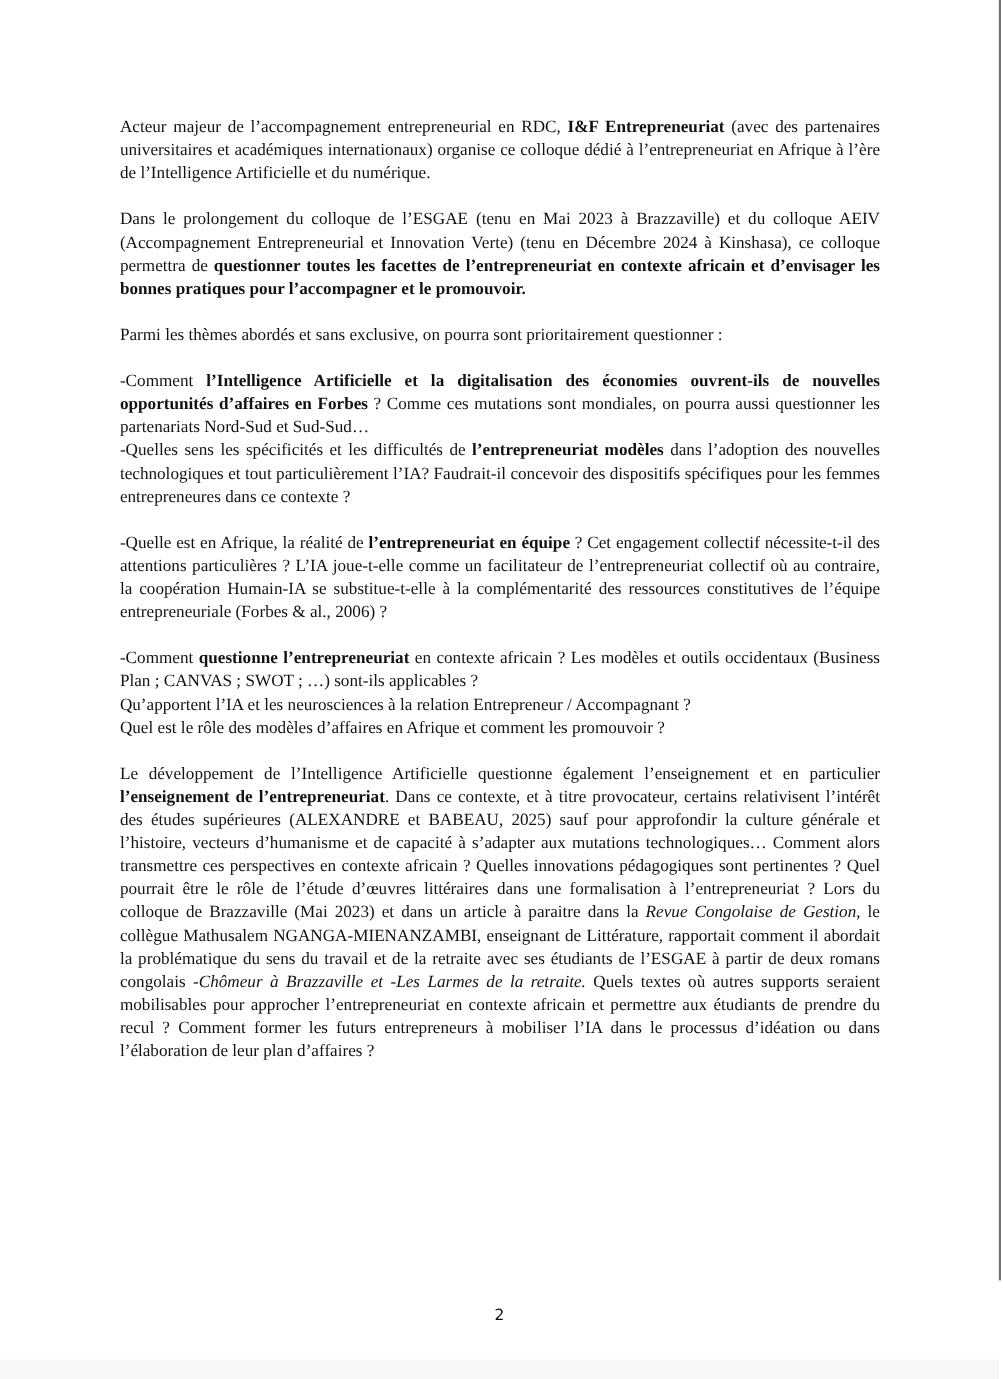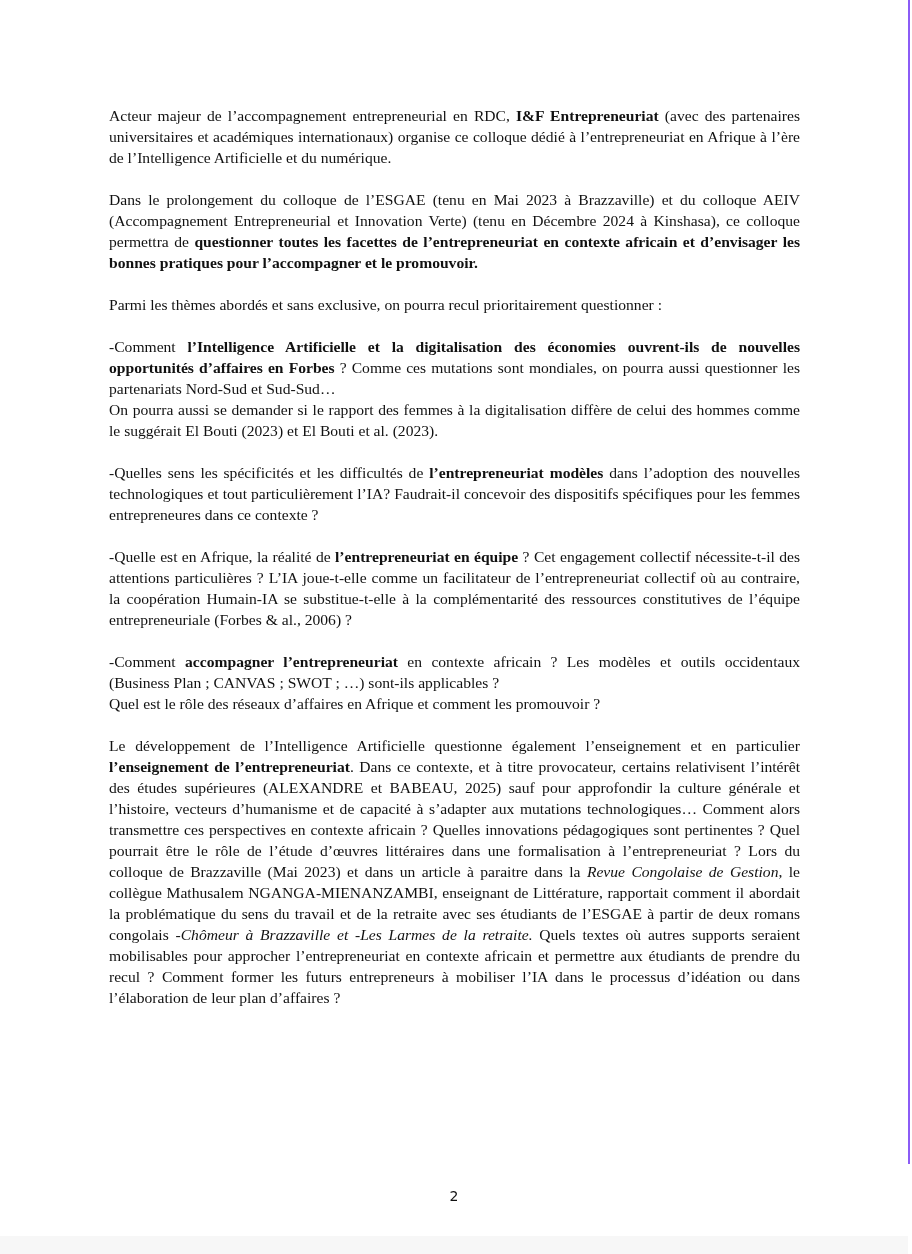--- a/index.html
+++ b/index.html
@@ -13,21 +13,21 @@
       position: relative;
       overflow: hidden;
     }
     .page {
       position: absolute;
       left: 0;
       top: 0;
       width: 908px;
       height: 1164px;
       background: #ffffff;
-      border-right: 2px solid #8b5cf6;
+      border-right: 2px solid #737373;
     }
     .page-bottom-fade {
       position: absolute;
       left: 0;
       top: 1236px;
       width: 908px;
       height: 18px;
       background: #f7f7f7;
     }
     .content {
@@ -59,24 +59,24 @@
       color: #111111;
     }
   </style>
 </head>
 <body>
 
 <div class="page">
   <div class="content" id="content">
       <p><span>Acteur majeur de l’accompagnement entrepreneurial en RDC, </span><b>I&amp;F Entrepreneuriat</b><span> (avec des partenaires universitaires et académiques internationaux) organise ce colloque dédié à l’entrepreneuriat en Afrique à l’ère de l’Intelligence Artificielle et du numérique.</span></p>
       <p><span>Dans le prolongement du colloque de l’ESGAE (tenu en Mai 2023 à Brazzaville) et du colloque AEIV (Accompagnement Entrepreneurial et Innovation Verte) (tenu en Décembre 2024 à Kinshasa), ce colloque permettra de </span><b>questionner toutes les facettes de l’entrepreneuriat en contexte africain et d’envisager les bonnes pratiques pour l’accompagner et le promouvoir.</b></p>
-      <p><span>Parmi les thèmes abordés et sans exclusive, on pourra recul prioritairement questionner :</span></p>
+      <p><span>Parmi les thèmes abordés et sans exclusive, on pourra sont prioritairement questionner :</span></p>
       <p class="tight"><span>-Comment </span><b>l’Intelligence Artificielle et la digitalisation des économies ouvrent-ils de nouvelles opportunités d’affaires en Forbes</b><span> ? Comme ces mutations sont mondiales, on pourra aussi questionner les partenariats Nord-Sud et Sud-Sud…</span></p>
-      <p><span>On pourra aussi se demander si le rapport des femmes à la digitalisation diffère de celui des hommes comme le suggérait El Bouti (2023) et El Bouti et al. (2023).</span></p>
       <p><span>-Quelles sens les spécificités et les difficultés de </span><b>l’entrepreneuriat modèles</b><span> dans l’adoption des nouvelles technologiques et tout particulièrement l’IA? Faudrait-il concevoir des dispositifs spécifiques pour les femmes entrepreneures dans ce contexte ?</span></p>
       <p><span>-Quelle est en Afrique, la réalité de </span><b>l’entrepreneuriat en équipe</b><span> ? Cet engagement collectif nécessite-t-il des attentions particulières ? L’IA joue-t-elle comme un facilitateur de l’entrepreneuriat collectif où au contraire, la coopération Humain-IA se substitue-t-elle à la complémentarité des ressources constitutives de l’équipe entrepreneuriale (Forbes &amp; al., 2006) ?</span></p>
-      <p class="tight"><span>-Comment </span><b>accompagner l’entrepreneuriat</b><span> en contexte africain ? Les modèles et outils occidentaux (Business Plan ; CANVAS ; SWOT ; …) sont-ils applicables ?</span></p>
-      <p><span>Quel est le rôle des réseaux d’affaires en Afrique et comment les promouvoir ?</span></p>
+      <p class="tight"><span>-Comment </span><b>questionne l’entrepreneuriat</b><span> en contexte africain ? Les modèles et outils occidentaux (Business Plan ; CANVAS ; SWOT ; …) sont-ils applicables ?</span></p>
+      <p class="tight"><span>Qu’apportent l’IA et les neurosciences à la relation Entrepreneur / Accompagnant ?</span></p>
+      <p><span>Quel est le rôle des modèles d’affaires en Afrique et comment les promouvoir ?</span></p>
       <p class="last"><span>Le développement de l’Intelligence Artificielle questionne également l’enseignement et en particulier </span><b>l’enseignement de l’entrepreneuriat</b><span>. Dans ce contexte, et à titre provocateur, certains relativisent l’intérêt des études supérieures (ALEXANDRE et BABEAU, 2025) sauf pour approfondir la culture générale et l’histoire, vecteurs d’humanisme et de capacité à s’adapter aux mutations technologiques… Comment alors transmettre ces perspectives en contexte africain ? Quelles innovations pédagogiques sont pertinentes ? Quel pourrait être le rôle de l’étude d’œuvres littéraires dans une formalisation à l’entrepreneuriat ? Lors du colloque de Brazzaville (Mai 2023) et dans un article à paraitre dans la </span><i>Revue Congolaise de Gestion</i><span>, le collègue Mathusalem NGANGA-MIENANZAMBI, enseignant de Littérature, rapportait comment il abordait la problématique du sens du travail et de la retraite avec ses étudiants de l’ESGAE à partir de deux romans congolais </span><i>-Chômeur à Brazzaville et -Les Larmes de la retraite.</i><span> Quels textes où autres supports seraient mobilisables pour approcher l’entrepreneuriat en contexte africain et permettre aux étudiants de prendre du recul ? Comment former les futurs entrepreneurs à mobiliser l’IA dans le processus d’idéation ou dans l’élaboration de leur plan d’affaires ?</span></p>
     </div>
   <div class="page-number">2</div>
   <div class="page-bottom-fade"></div>
 </div>
 
 </body></html>

